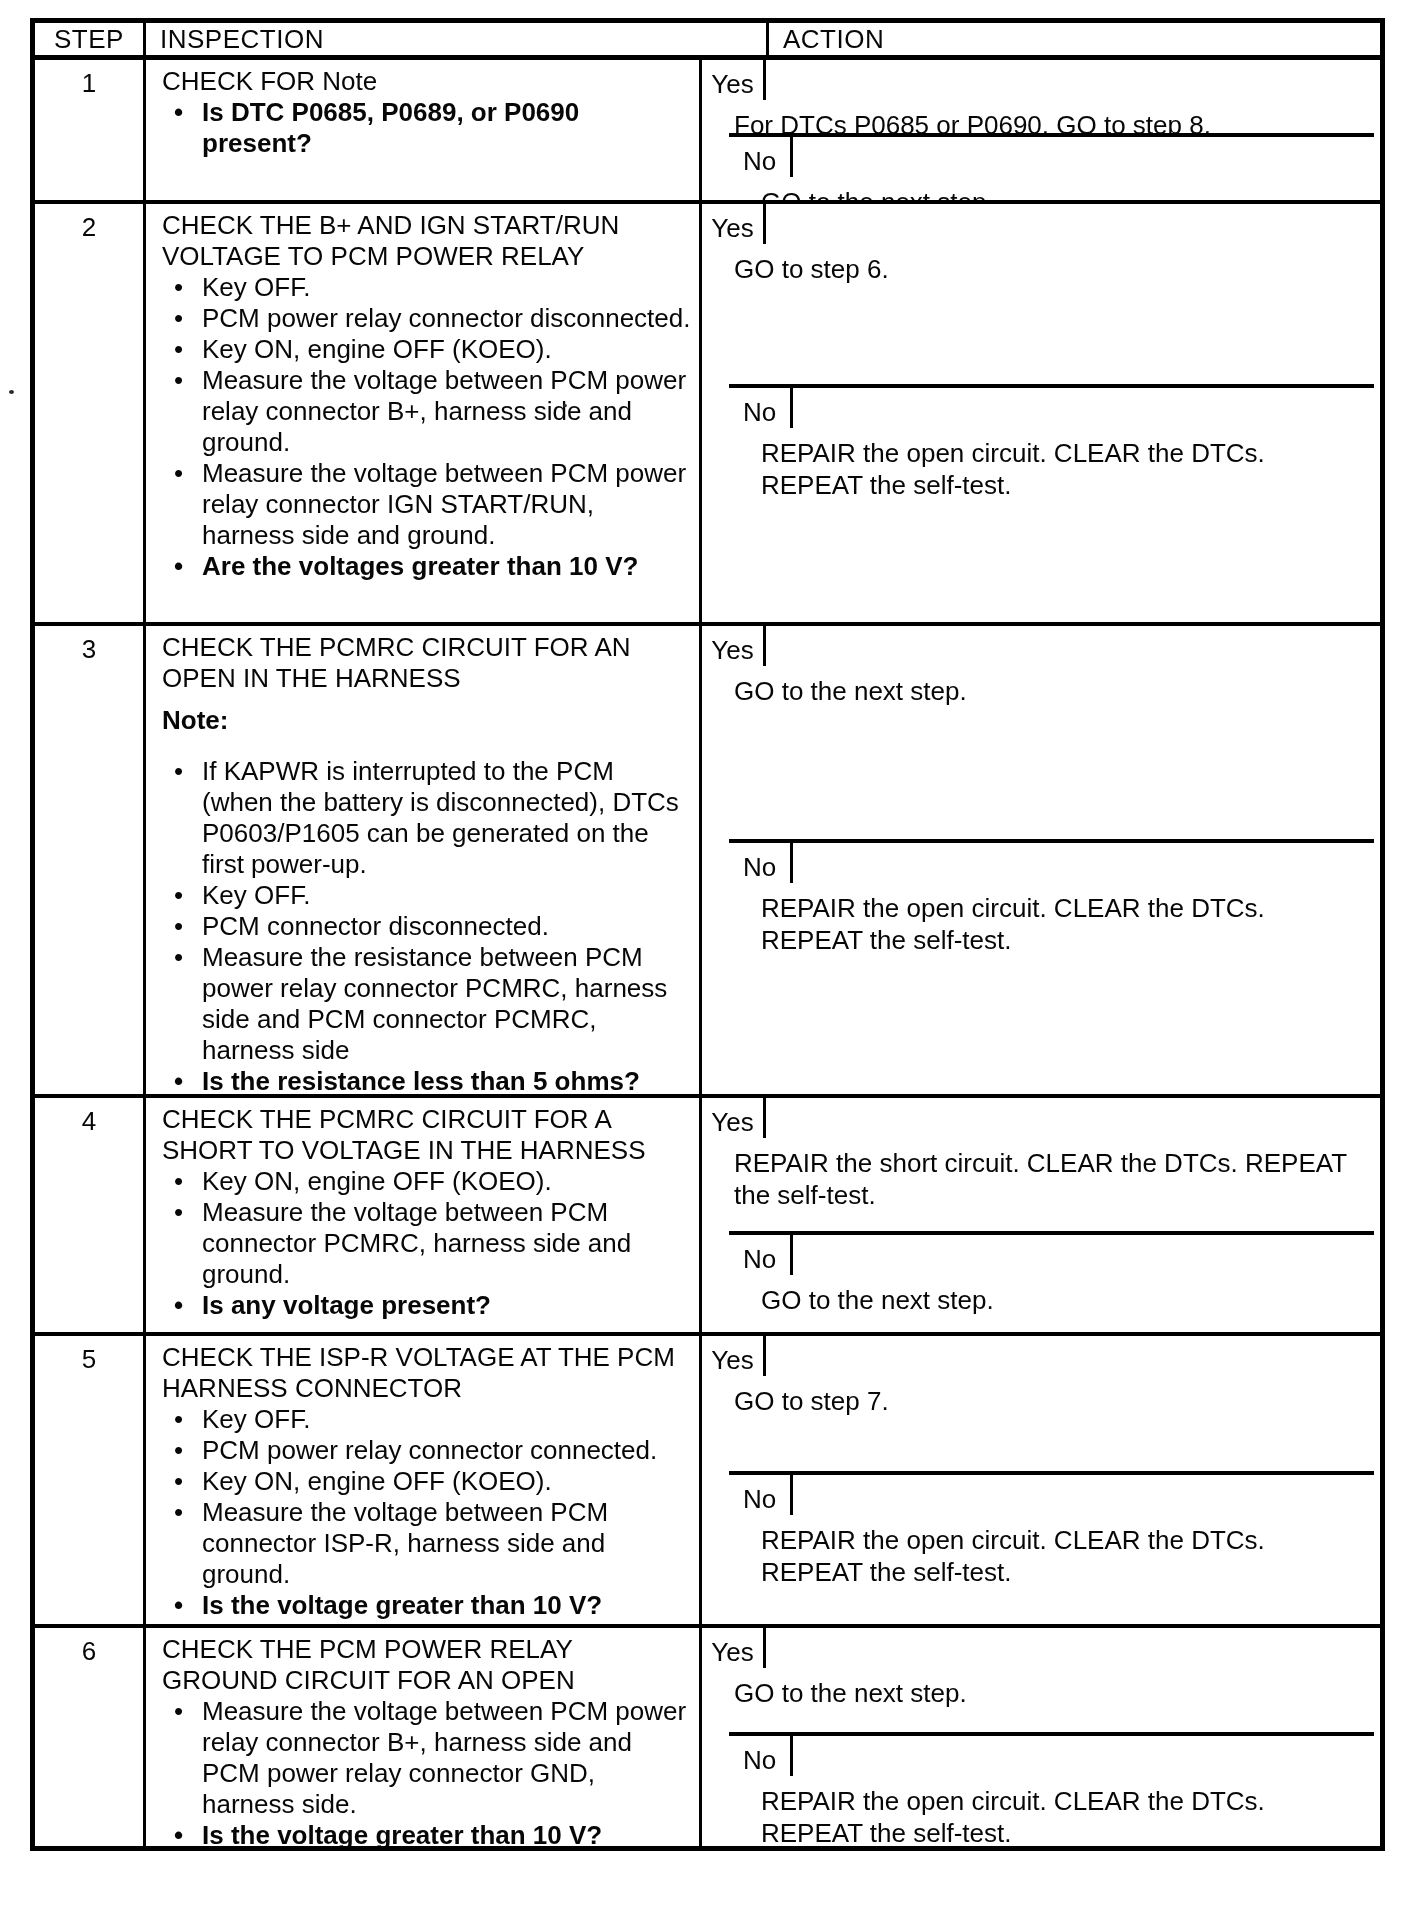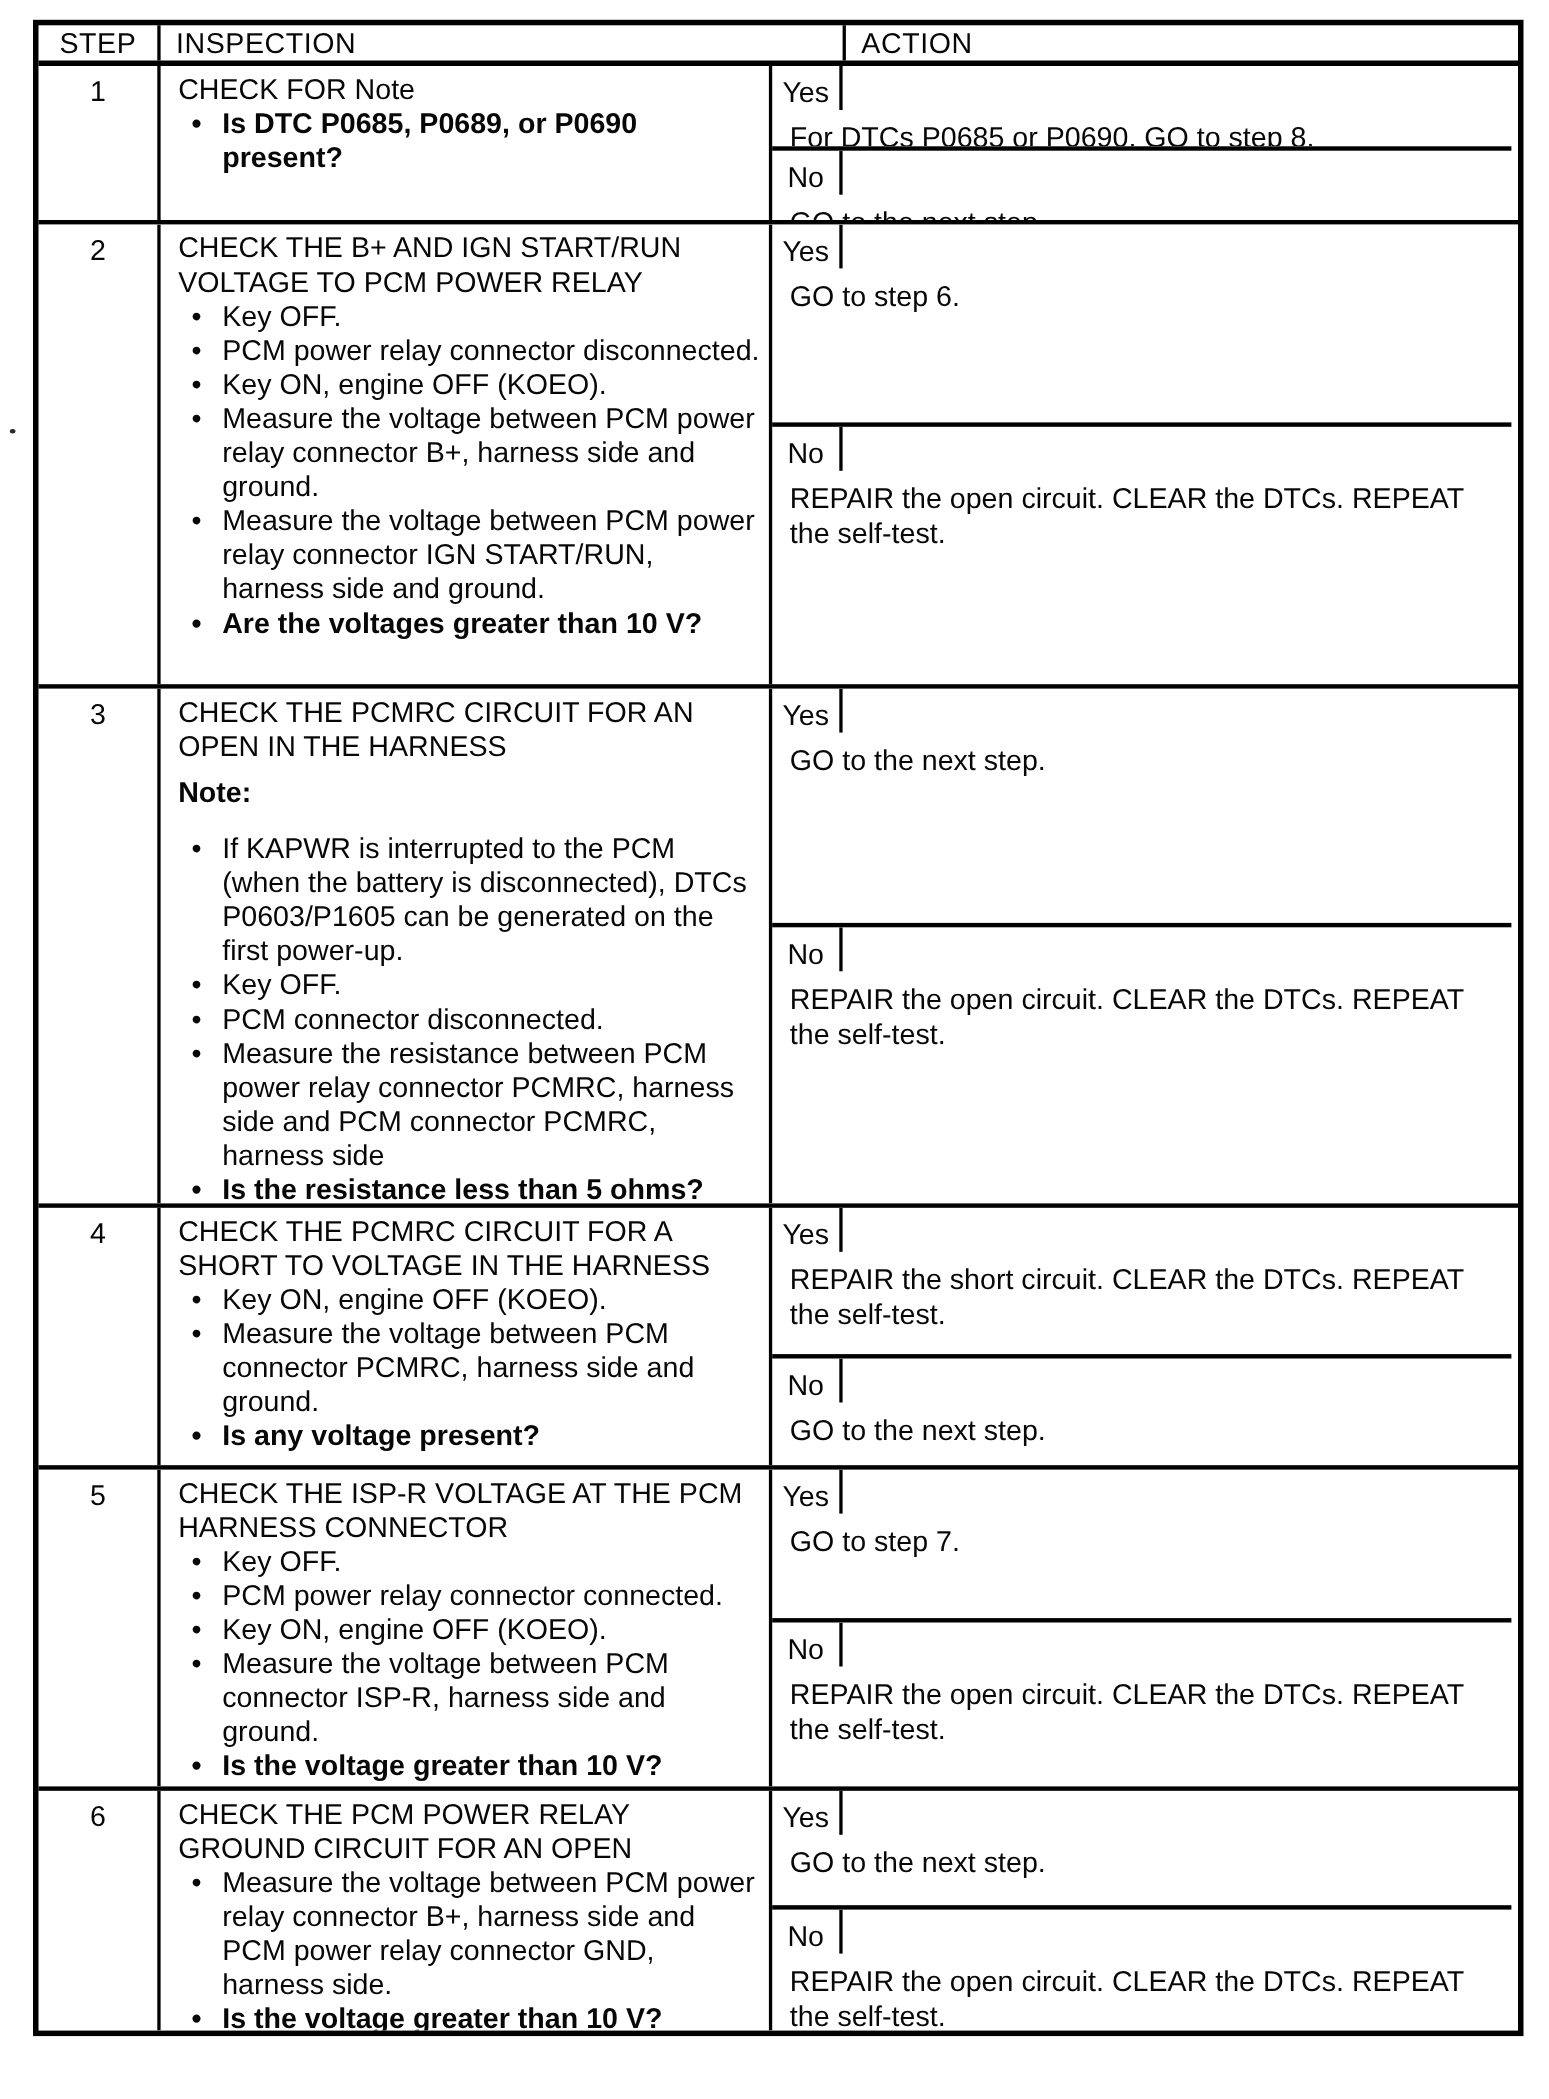--- a/index.html
+++ b/index.html
@@ -55,29 +55,29 @@
   .insp-title {}
   .insp-note { font-weight: 700; margin-top: 11px; margin-bottom: 20px; }
   .bullet { position: relative; padding-left: 40px; }
   .bullet::before {
     content: "\2022";
     position: absolute; left: 12px; top: 0;
   }
   .bold { font-weight: 700; }
   .outcomes { width: 672px; display: flex; flex-direction: column; }
   .subrow { display: flex; overflow: hidden; flex-direction: column; }
-  .subrow + .subrow { border-top: 4px solid #000; flex: 1; }
+  .subrow + .subrow { border-top: 4px solid #000; flex: 1; margin-left: 27px; }
   .oc-label {
     width: 64px; border-right: 3px solid #000;
     padding-top: 9px; text-align: center;
     font-size: 26px; flex-shrink: 0;
   }
   .oc-action {
     flex: 1;
-    padding: 9px 12px 0 16px;
+    padding: 9px 12px 0 32px;
     font-size: 26px; line-height: 32px;
     overflow: hidden;
   }
   .artifact { position: absolute; background: #2a2a2a; border-radius: 50%; }
   .artifact.a1 { left: 9px; top: 390px; width: 5px; height: 4px; }
   .artifact.a2 { left: 563px; top: 404px; width: 4px; height: 3px; }
 </style>
 </head>
 <body>
 

